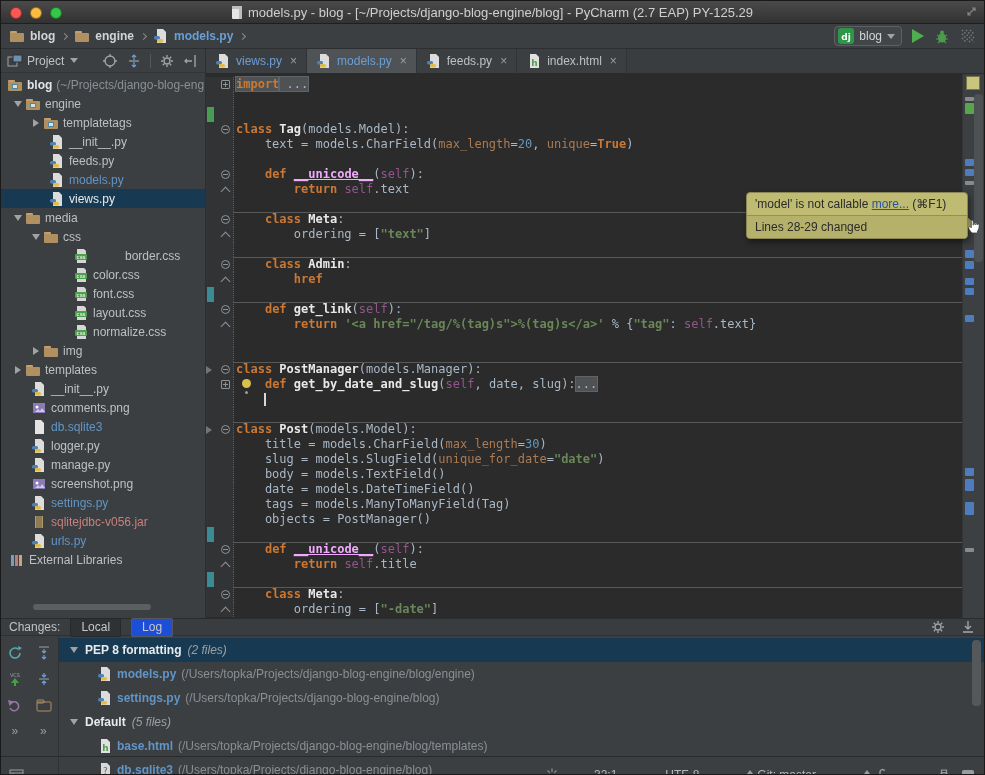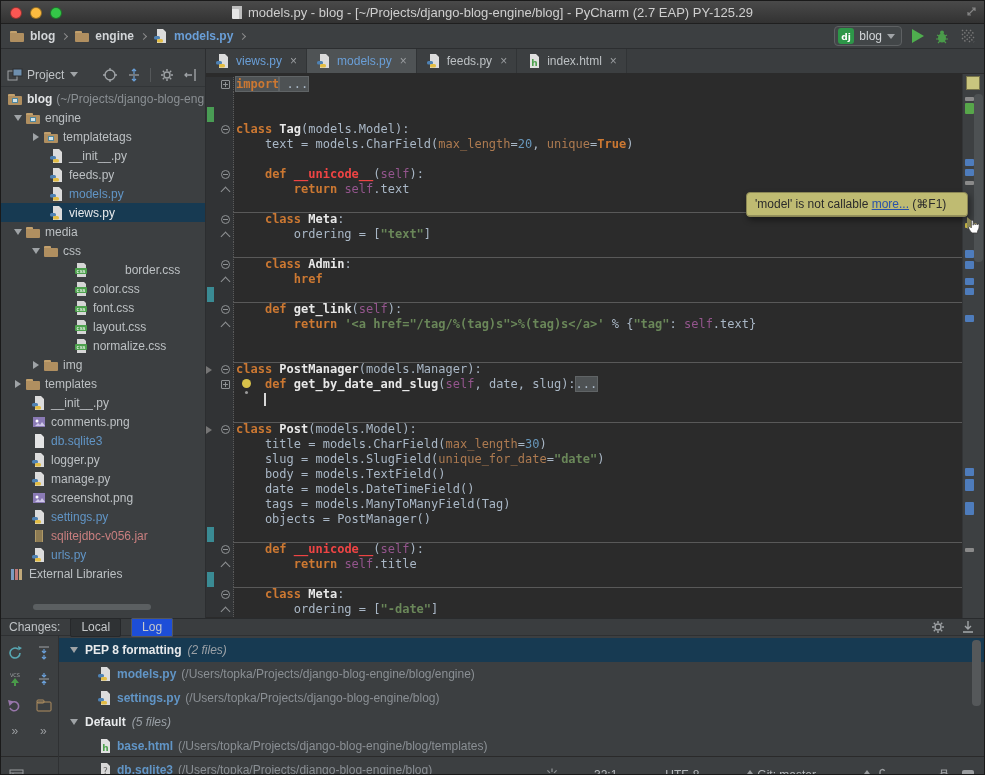--- a/index.html
+++ b/index.html
@@ -22,21 +22,21 @@
   .crumb.blue .lbl { color:#6a9fd8; }
   .crumb-sep { width:5px; height:5px; border-right:1px solid #8b8b8b; border-top:1px solid #8b8b8b; transform:rotate(45deg); margin:0 7px 0 3px; }
   #nav-right { margin-left:auto; display:flex; align-items:center; gap:10px; }
   #run-config { display:flex; align-items:center; gap:5px; border:1px solid #5e6163; background:#424648; border-radius:4px; padding:1px 6px 1px 3px; height:20px; color:#d2d5d8; }
   .dd-arrow { width:0; height:0; border-left:4px solid transparent; border-right:4px solid transparent; border-top:5px solid #a0a4a7; }
   .play-tri { width:0; height:0; border-top:7px solid transparent; border-bottom:7px solid transparent; border-left:12px solid #4fae4e; }
 
   
   #mainrow { display:flex; height:569px; }
   #project-panel { position:relative; width:205px; flex:none; background:#3c3f41; border-right:1px solid #2c2e30; }
-  #pp-header { height:24px; display:flex; align-items:center; padding:0 6px; border-bottom:1px solid #323537; color:#bfc3c6;margin-top:14px; }
+  #pp-header { height:24px; display:flex; align-items:center; padding:0 6px; border-bottom:1px solid #323537; color:#bfc3c6; }
   #pp-header .ttl { margin:0 6px 0 4px; }
   #pp-icons { margin-left:auto; display:flex; align-items:center; gap:8px; }
   .vdiv { width:1px; height:14px; background:#55585a; }
   #project-tree { padding-top:2px; overflow:hidden; height:520px; }
   .tree-row { height:19px; display:flex; align-items:center; white-space:nowrap; color:#bcc0c3; overflow:hidden; }
   .tree-row.sel { background:#173a52; color:#e8eaec; }
   .tree-row .lbl.bold { font-weight:bold; color:#e2e4e6; }
   .tree-row .lbl.blue { color:#6195c6; }
   .tree-row .lbl.red { color:#c97f7f; }
   .tree-row .path { color:#8a8f93; margin-left:4px; }
@@ -70,21 +70,21 @@
   .fold-p::before { content:""; position:absolute; top:1px; bottom:1px; left:3px; border-left:1px solid #8f9294; }
   .fold-e { border:none; width:7px; height:7px; border-left:1px solid #8f9294; border-top:1px solid #8f9294; transform:rotate(45deg); top:6px; left:16px; }
   .ct { position:relative; flex:1; white-space:pre; font-family:"DejaVu Sans Mono", monospace; font-size:12px; line-height:15px; color:#a9b7c6; padding-left:2px; }
   .tk-kw { color:#cc7832; font-weight:bold; }
   .tk-pln { color:#a9b7c6; }
   .tk-cls { color:#e8e8e8; font-weight:bold; }
   .tk-par { color:#ad7a50; }
   .tk-num { color:#6897bb; }
   .tk-str { color:#6a8759; font-weight:bold; }
   .tk-slf { color:#94558d; }
-  .tk-dun { color:#ef4444; font-weight:bold; }
+  .tk-dun { color:#f0abfc; font-weight:bold; text-decoration:underline; }
   .tk-box { background:#4e5254; outline:1px solid #606466; }
   .caret { position:absolute; left:30px; top:1px; width:2px; height:13px; background:#d8d8d8; }
   .bulb { position:absolute; left:8px; top:2px; width:9px; height:9px; border-radius:50%; background:#d8c24a; box-shadow:0 9px 0 -3px #9a9a9a; }
 
   
   #stripe { position:absolute; top:0; right:0; bottom:0; width:22px; background:#3d4042; border-left:1px solid #333537; }
   #stripe-square { position:absolute; top:2px; left:3px; width:14px; height:14px; background:#c9c57e; border:1px solid #77744a; }
   #scroll-thumb { position:absolute; right:1px; top:20px; width:9px; height:168px; background:#4d5153; border-radius:4px; }
   .smark { position:absolute; left:2px; width:9px; border-radius:1px; }
   .smark.gray { background:#8a8a8a; } .smark.green { background:#57a64a; }
@@ -776,20 +776,21 @@
             <div class="smark blue" style="top: 214px; height: 7px;"></div>
             <div class="smark blue" style="top: 241px; height: 7px;"></div>
             <div class="smark blue" style="top: 394px; height: 8px;"></div>
             <div class="smark blue" style="top: 405px; height: 12px;"></div>
             <div class="smark blue" style="top: 428px; height: 13px;"></div>
             <div class="smark gray" style="top: 474px; height: 4px;"></div>
           </div>
 
         <div id="tooltip">
           <div class="row1"><span>'model' is not callable </span><a href="#">more...</a><span> (⌘F1)</span></div>
+          <div class="row2">Lines 28-29 changed</div>
           <div id="tt-arrow"></div>
         </div>
 
         <svg id="hand-cursor" width="18" height="19" viewBox="0 0 18 19">
           <path d="M6 17c-1.8-1.8-4-5-3.3-6 .6-.9 2-.2 2.6.8V5.2c0-1.3 1.9-1.3 1.9 0v4c0-1 .4-1.7 1-1.7.7 0 1 .5 1 1.3 0-.8.4-1.3 1-1.3.7 0 1 .5 1 1.4 0-.6.4-1 1-1 .6 0 1 .6 1 1.6 0 2.4-.7 4.1-1.6 5.6V17z" fill="#ffffff" stroke="#3a3a3a" stroke-width=".8"></path>
         </svg>
       </div>
     </div>
   </div>
 

